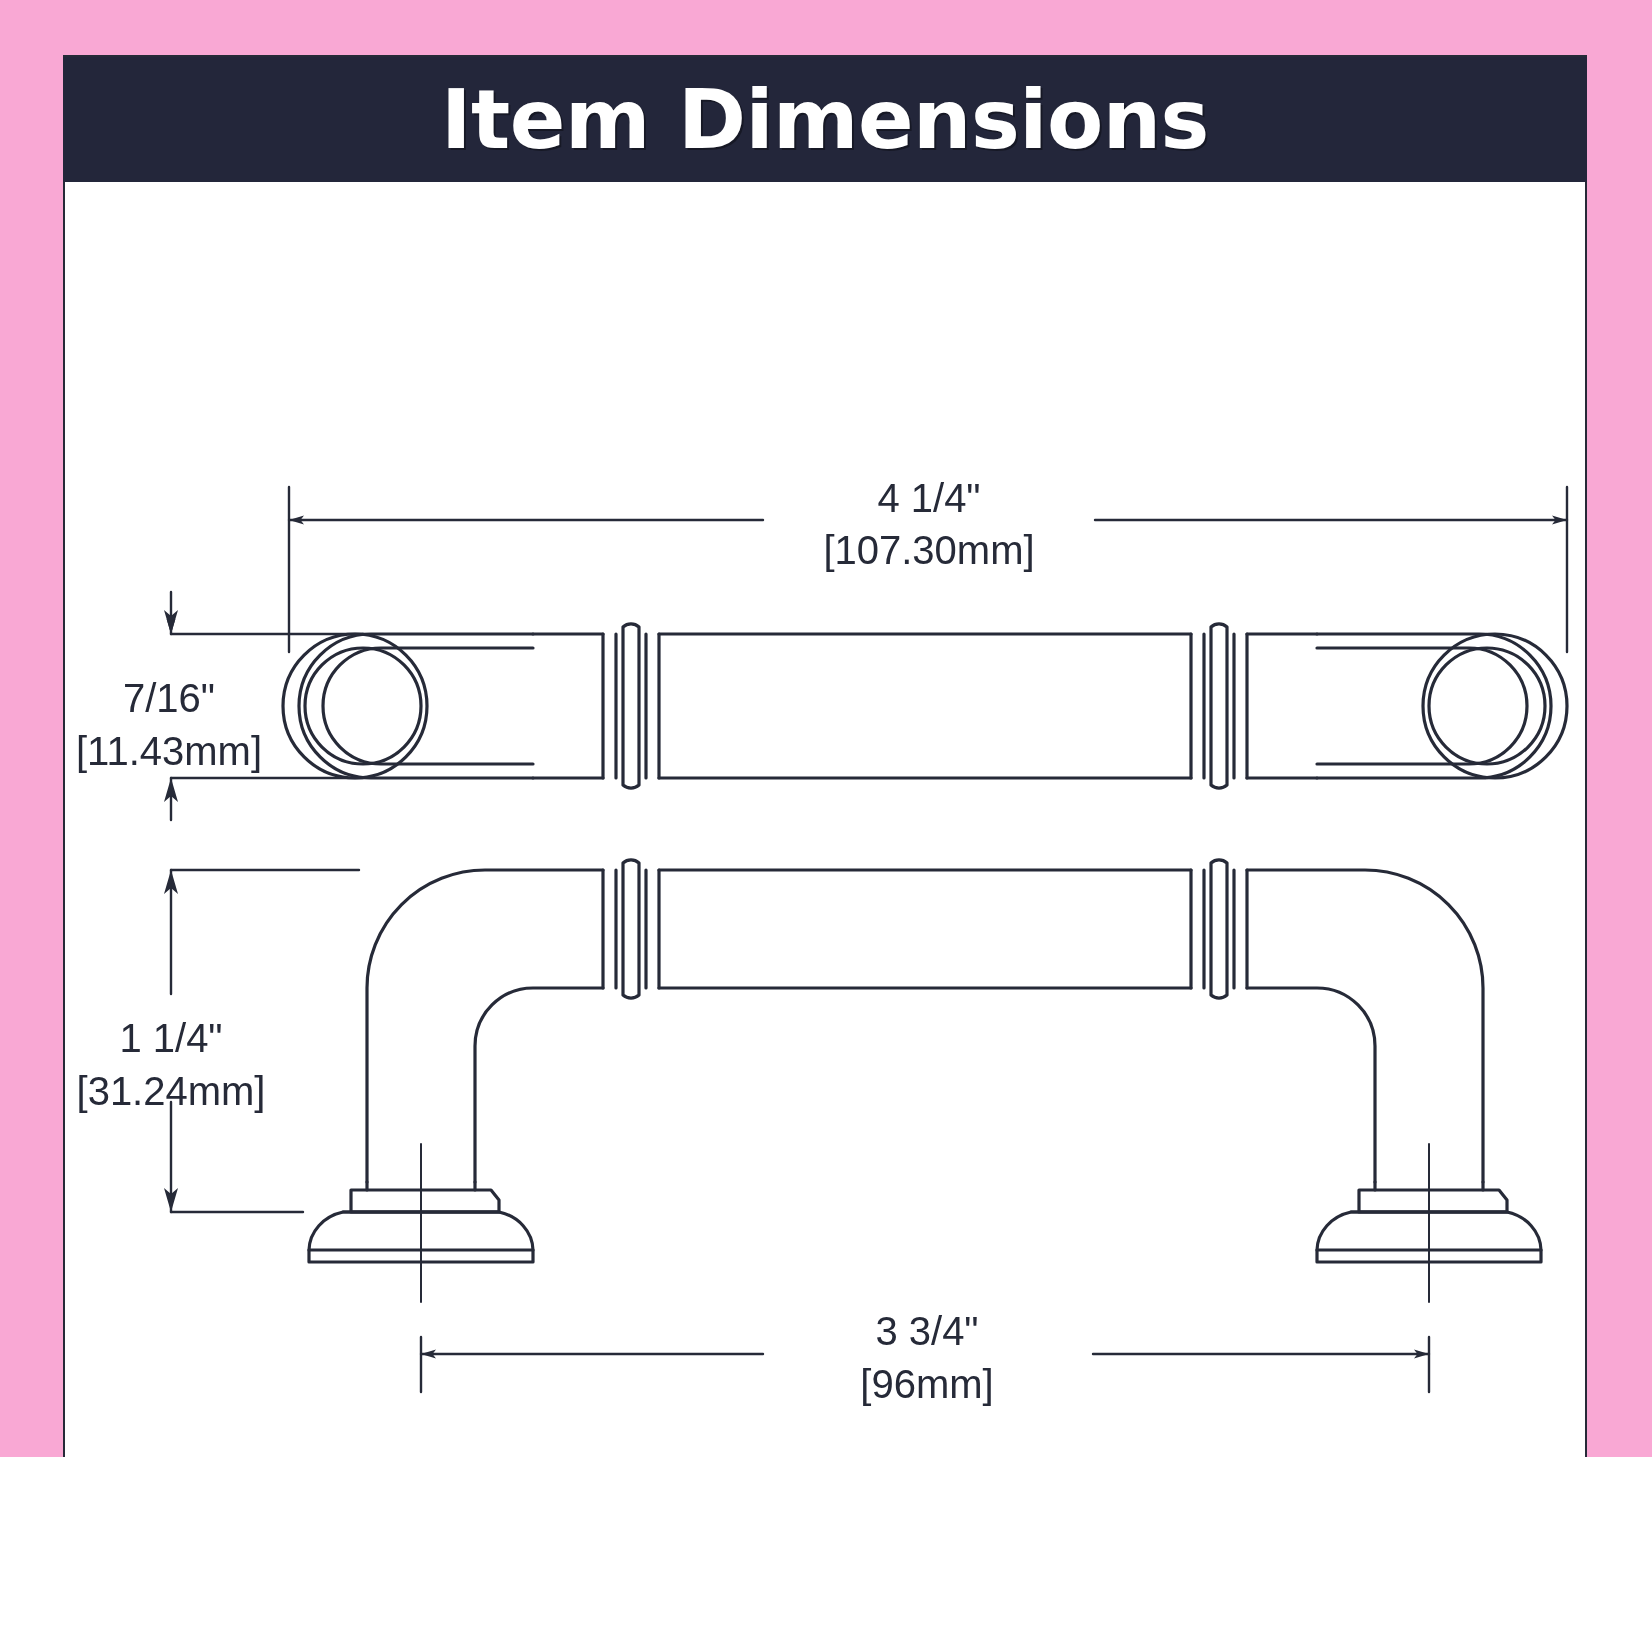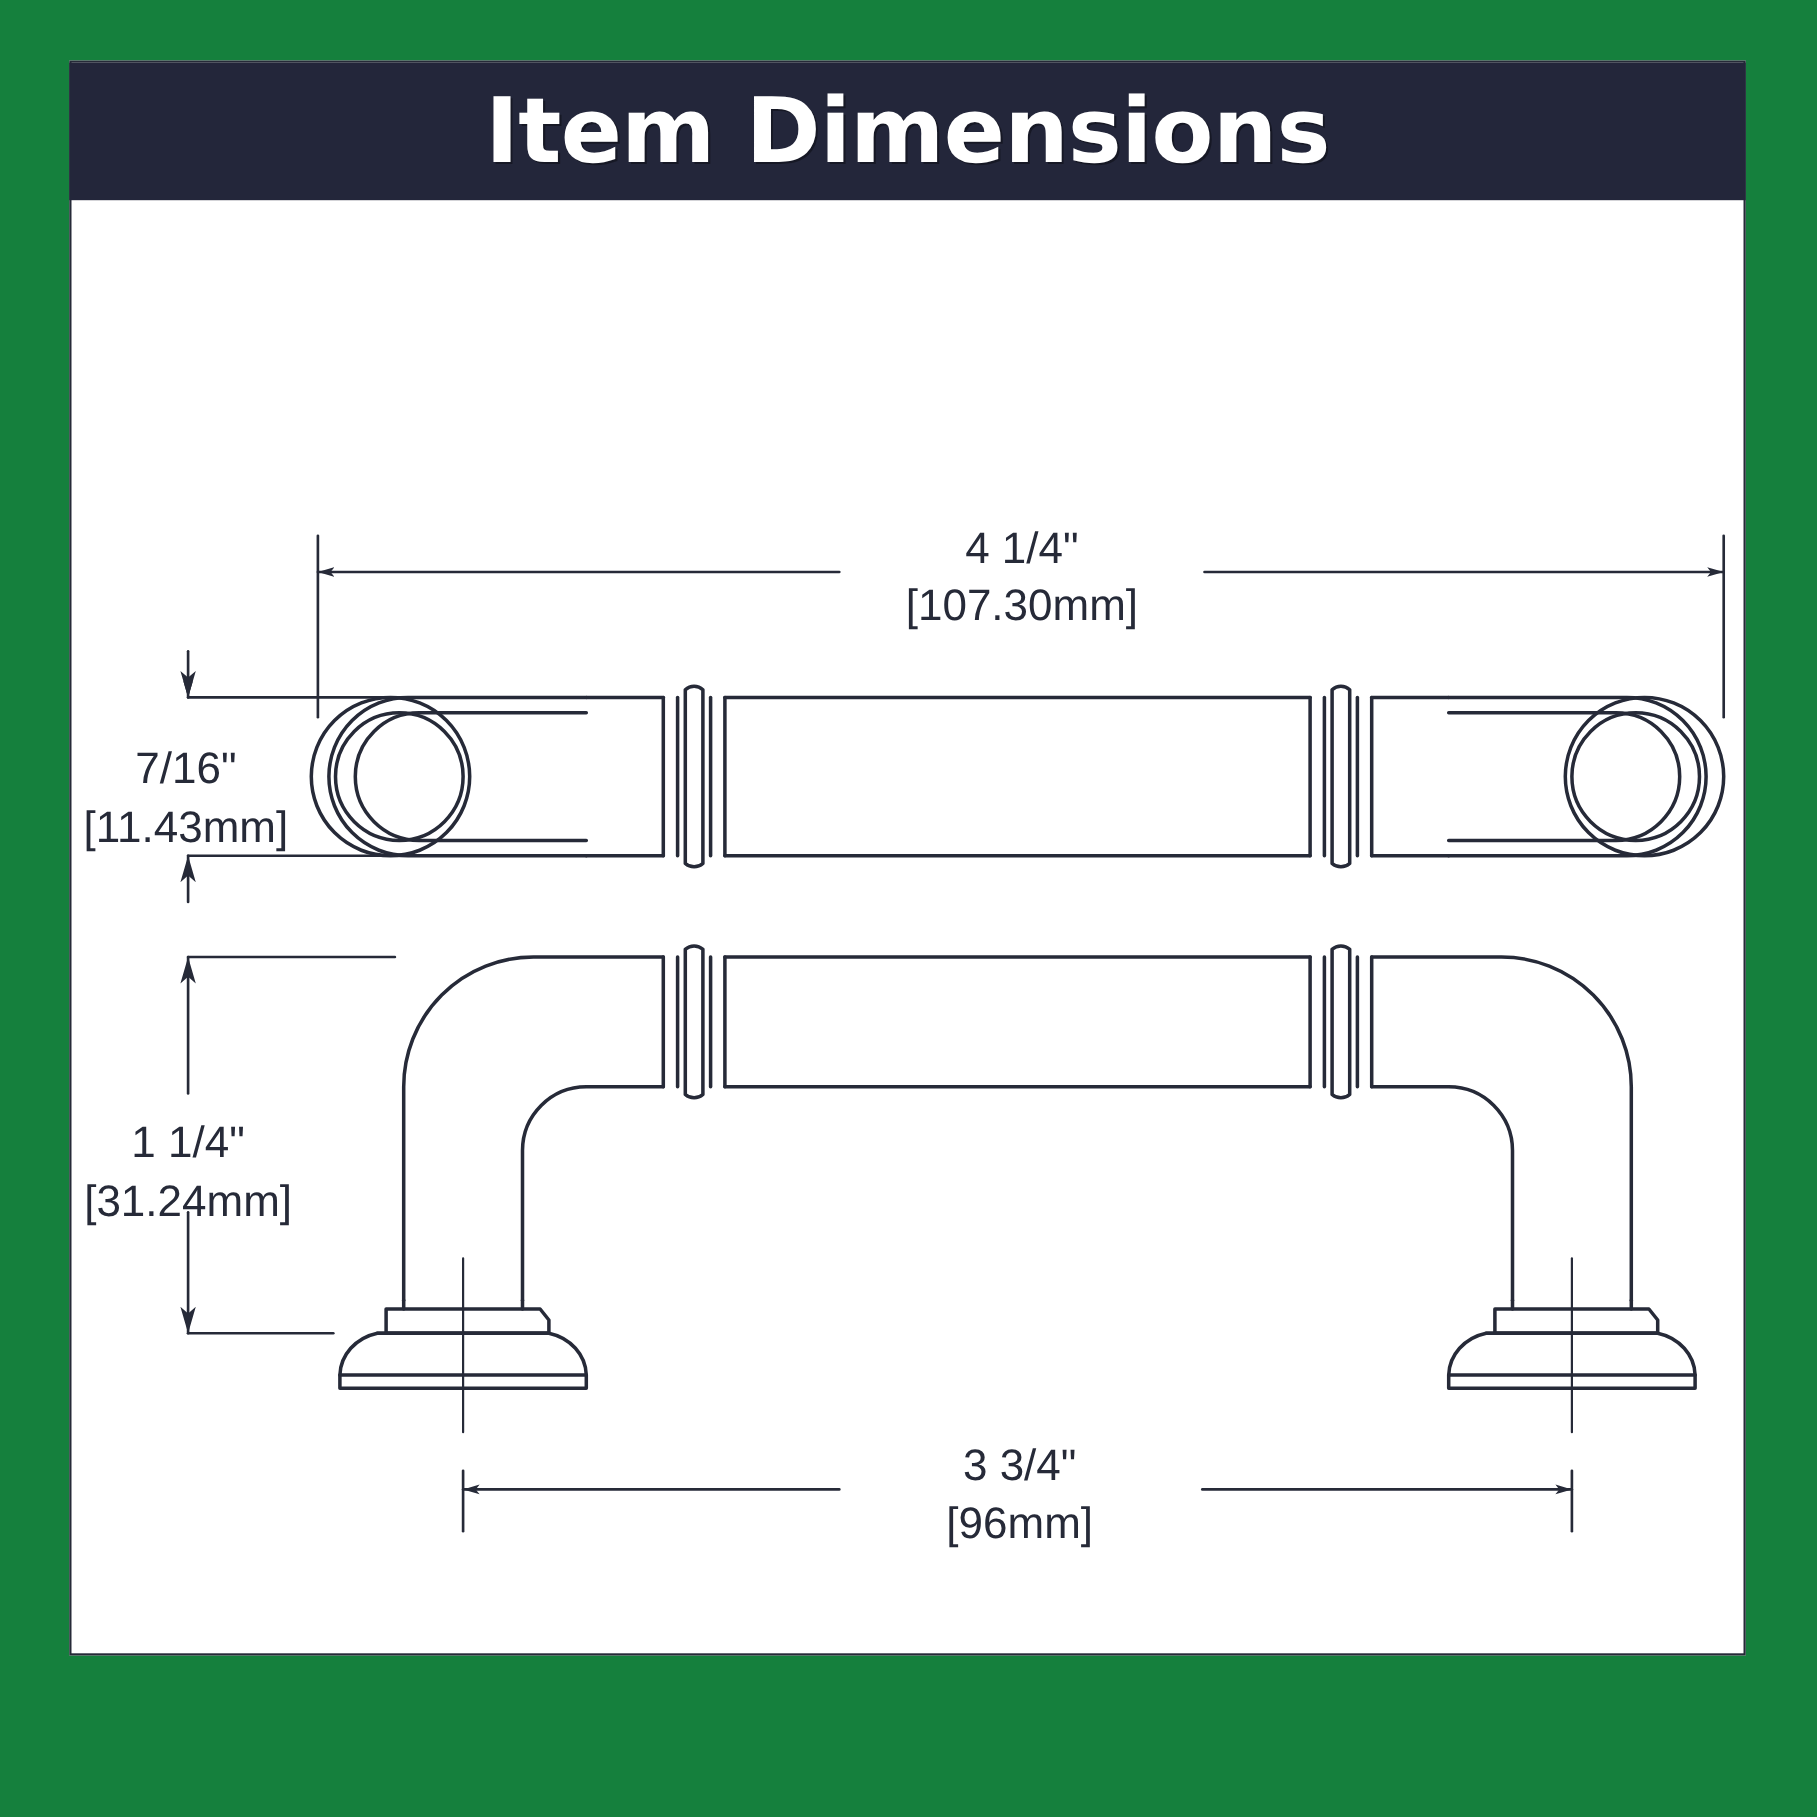--- a/index.html
+++ b/index.html
@@ -7,22 +7,22 @@
     margin: 0;
     padding: 0;
     background: #ffffff;
   }
   body {
     font-family: "Liberation Sans", sans-serif;
   }
   #page {
     position: relative;
     width: 1652px;
-    height: 1652px;
-    background: #15803d;
+    height: 1457px;
+    background: #f9a8d4;
     overflow: hidden;
   }
   
   .frame {
     position: absolute;
     left: 63px;
     top: 55px;
     width: 1524px;
     height: 1450px;
     border: 2px solid #262a38;

